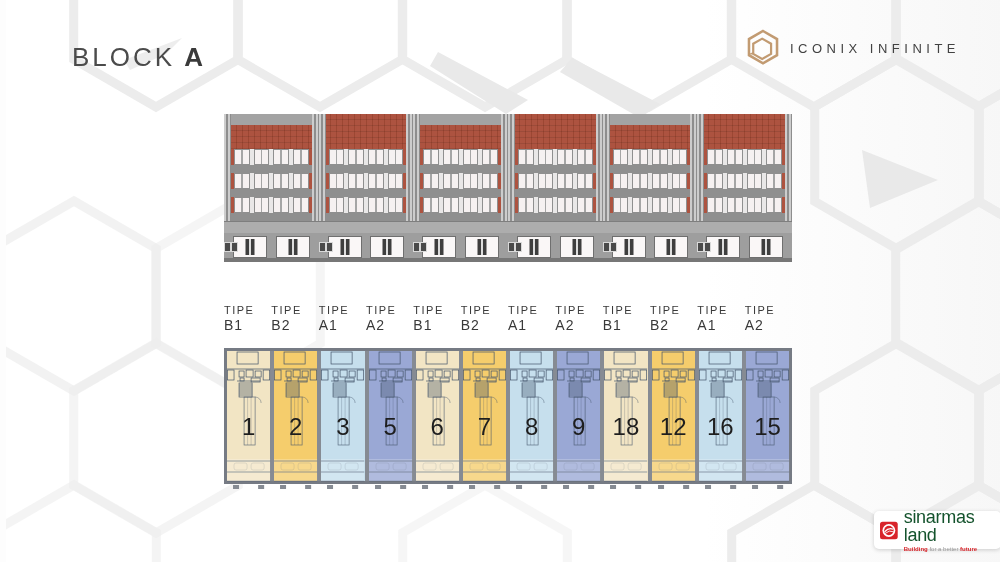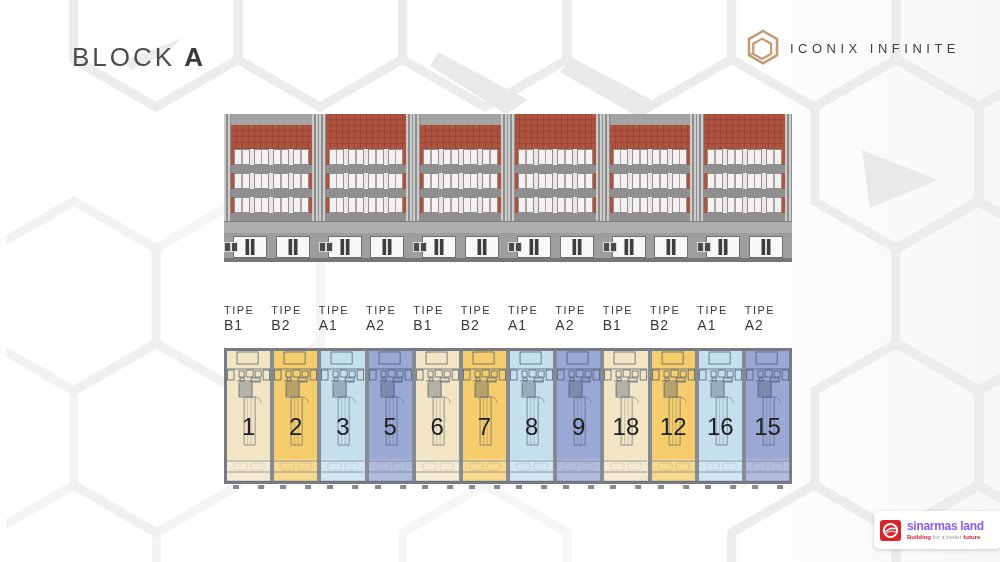--- a/index.html
+++ b/index.html
@@ -58,21 +58,21 @@
   .wall{width:4px;height:130px;background:#868b93;flex:0 0 auto;}
   .unit svg{position:absolute;left:0;top:0;overflow:visible;}
   .unit-num{position:absolute;left:0;right:0;top:62px;text-align:center;
     font-size:24px;color:#1e1e1e;font-weight:400;}
 
   
   .sinarmas{position:absolute;right:5px;top:511px;width:127px;height:38px;background:#ffffff;
     border-radius:5px;box-shadow:0 1px 4px rgba(0,0,0,.18);display:flex;align-items:center;
     padding:0 6px;box-sizing:border-box;gap:6px;}
   .sm-text{display:flex;flex-direction:column;line-height:1;}
-  .sm-name{font-size:12px;font-weight:bold;color:#8b5cf6;letter-spacing:-.3px;}
+  .sm-name{font-size:18px;font-weight:normal;color:#14532d;letter-spacing:-.3px;}
   .sm-tag{font-size:6px;margin-top:2px;color:#9a9a9a;}
   .sm-tag .red{color:#d8242a;font-weight:bold;}
 </style>
 </head>
 <body>
 
 <div class="stage">
 
   <svg id="hexbg">
       <polygon points="150.0,-83.0 67.7,-35.5 67.7,59.5 150.0,107.0 232.3,59.5 232.3,-35.5" fill="none" stroke="#ececec" stroke-width="9" opacity="1"></polygon>

